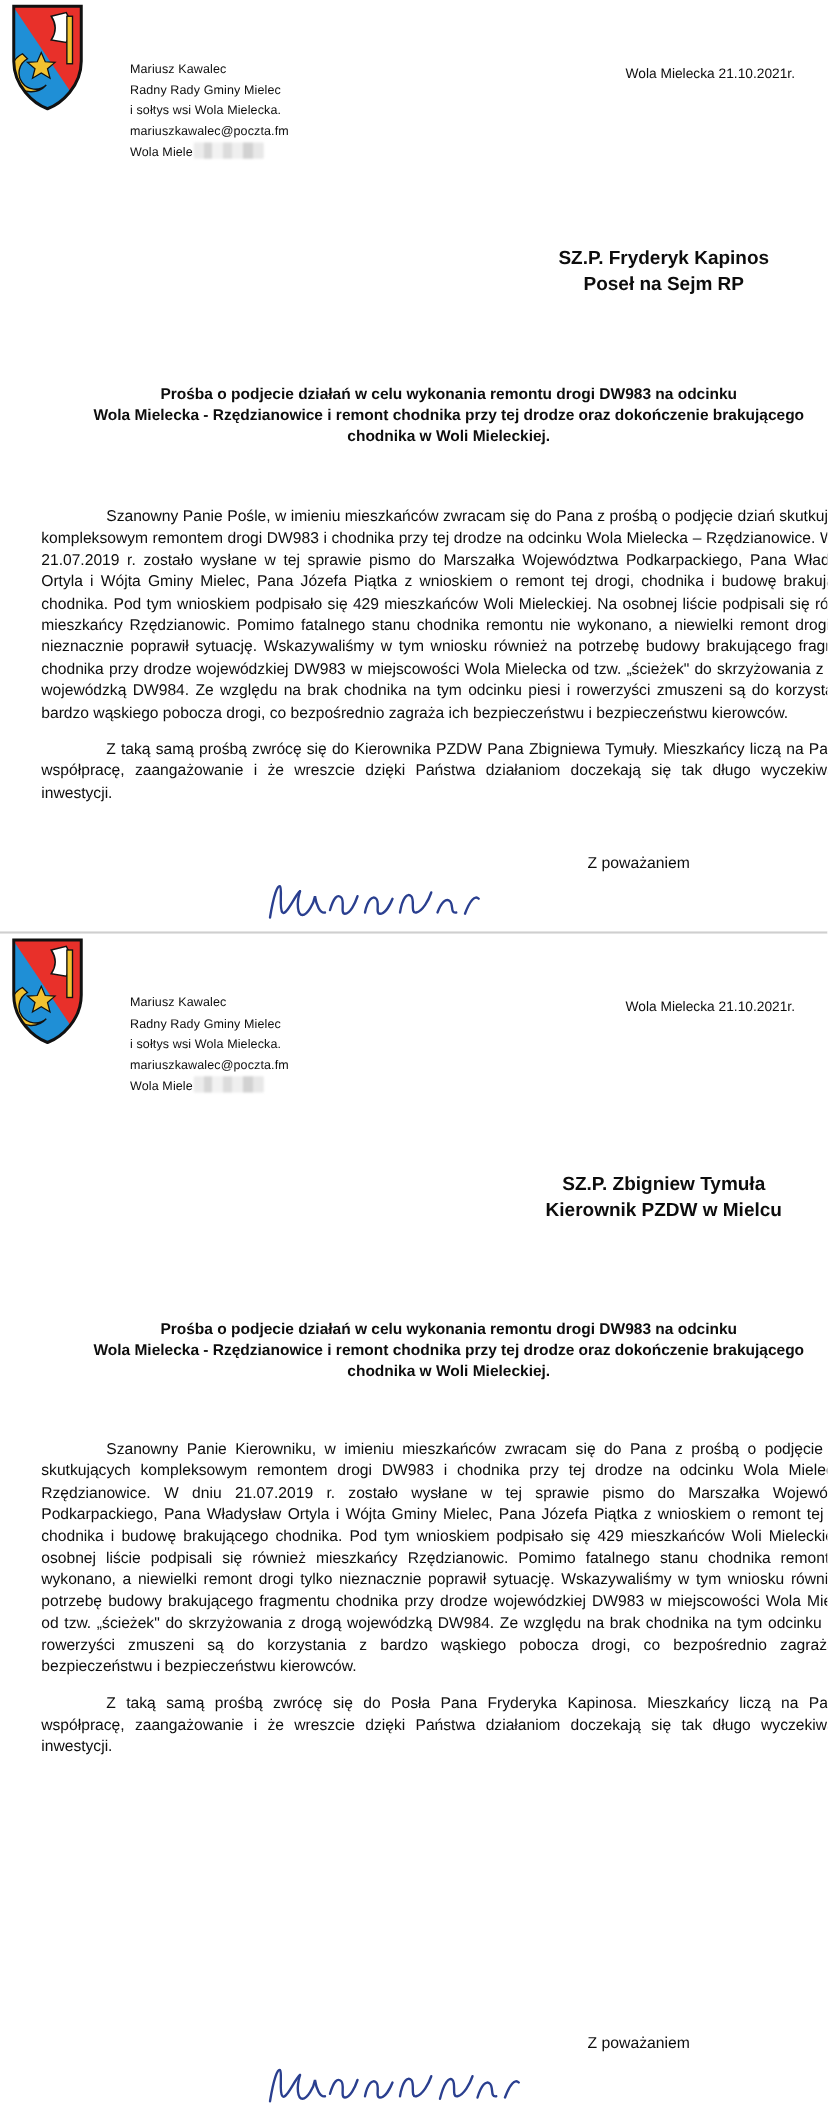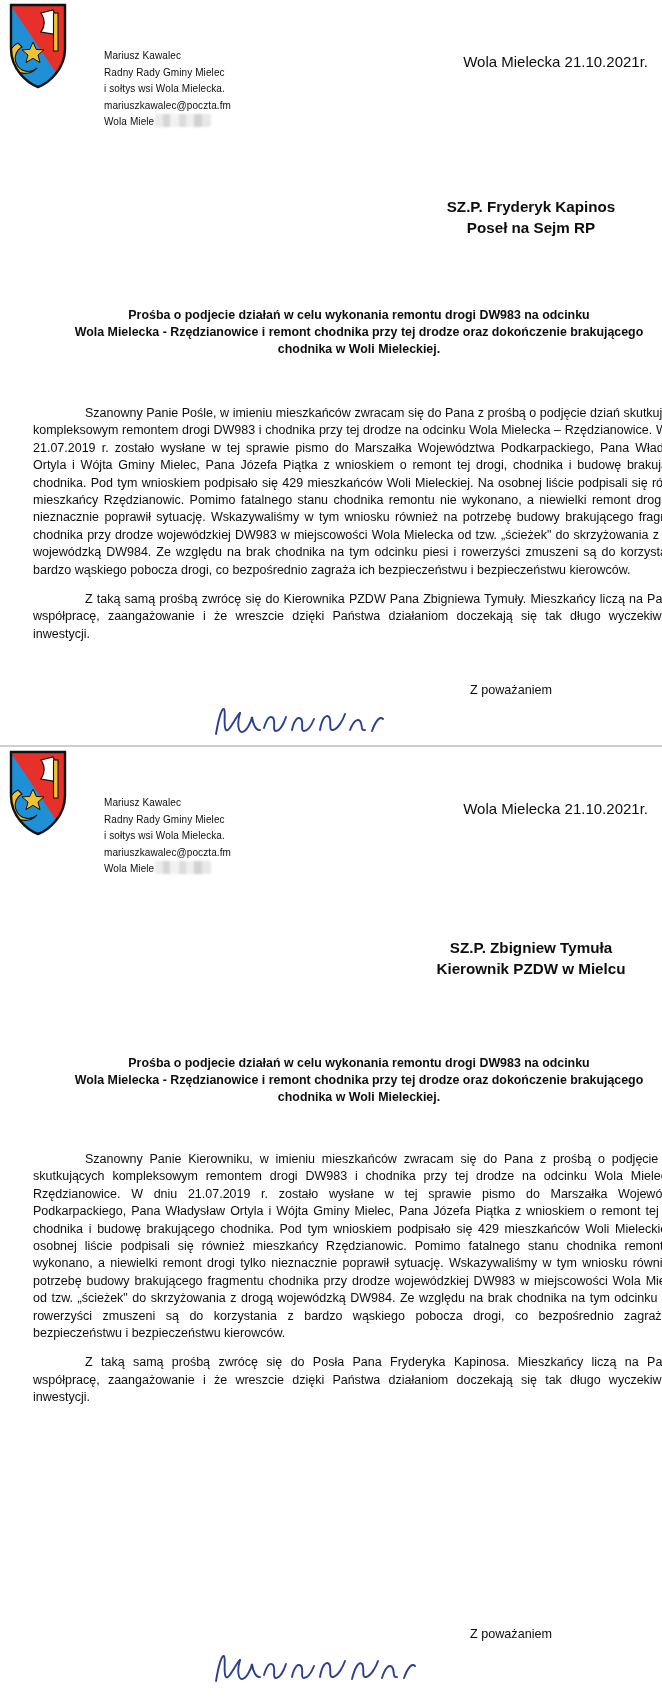--- a/index.html
+++ b/index.html
@@ -56,23 +56,23 @@
     vertical-align:-2px;
     margin-left:1px;
     background:
       linear-gradient(90deg,#ececec 0 14%, #d6d6d6 14% 26%, #f2f2f2 26% 42%,
                       #dcdcdc 42% 55%, #efefef 55% 70%, #d2d2d2 70% 84%, #e8e8e8 84% 100%);
     filter:blur(1px);
     border-radius:1px;
   }
   .place-date{
     position:absolute;
-    right:14px;
+    right:26px;
     top:53px;
-    font-size:15px;
+    font-size:11px;
     white-space:nowrap;
   }
 
   
   .recipient{
     text-align:center;
     font-weight:bold;
     font-size:15.2px;
     line-height:21px;
     padding-left:200px;

